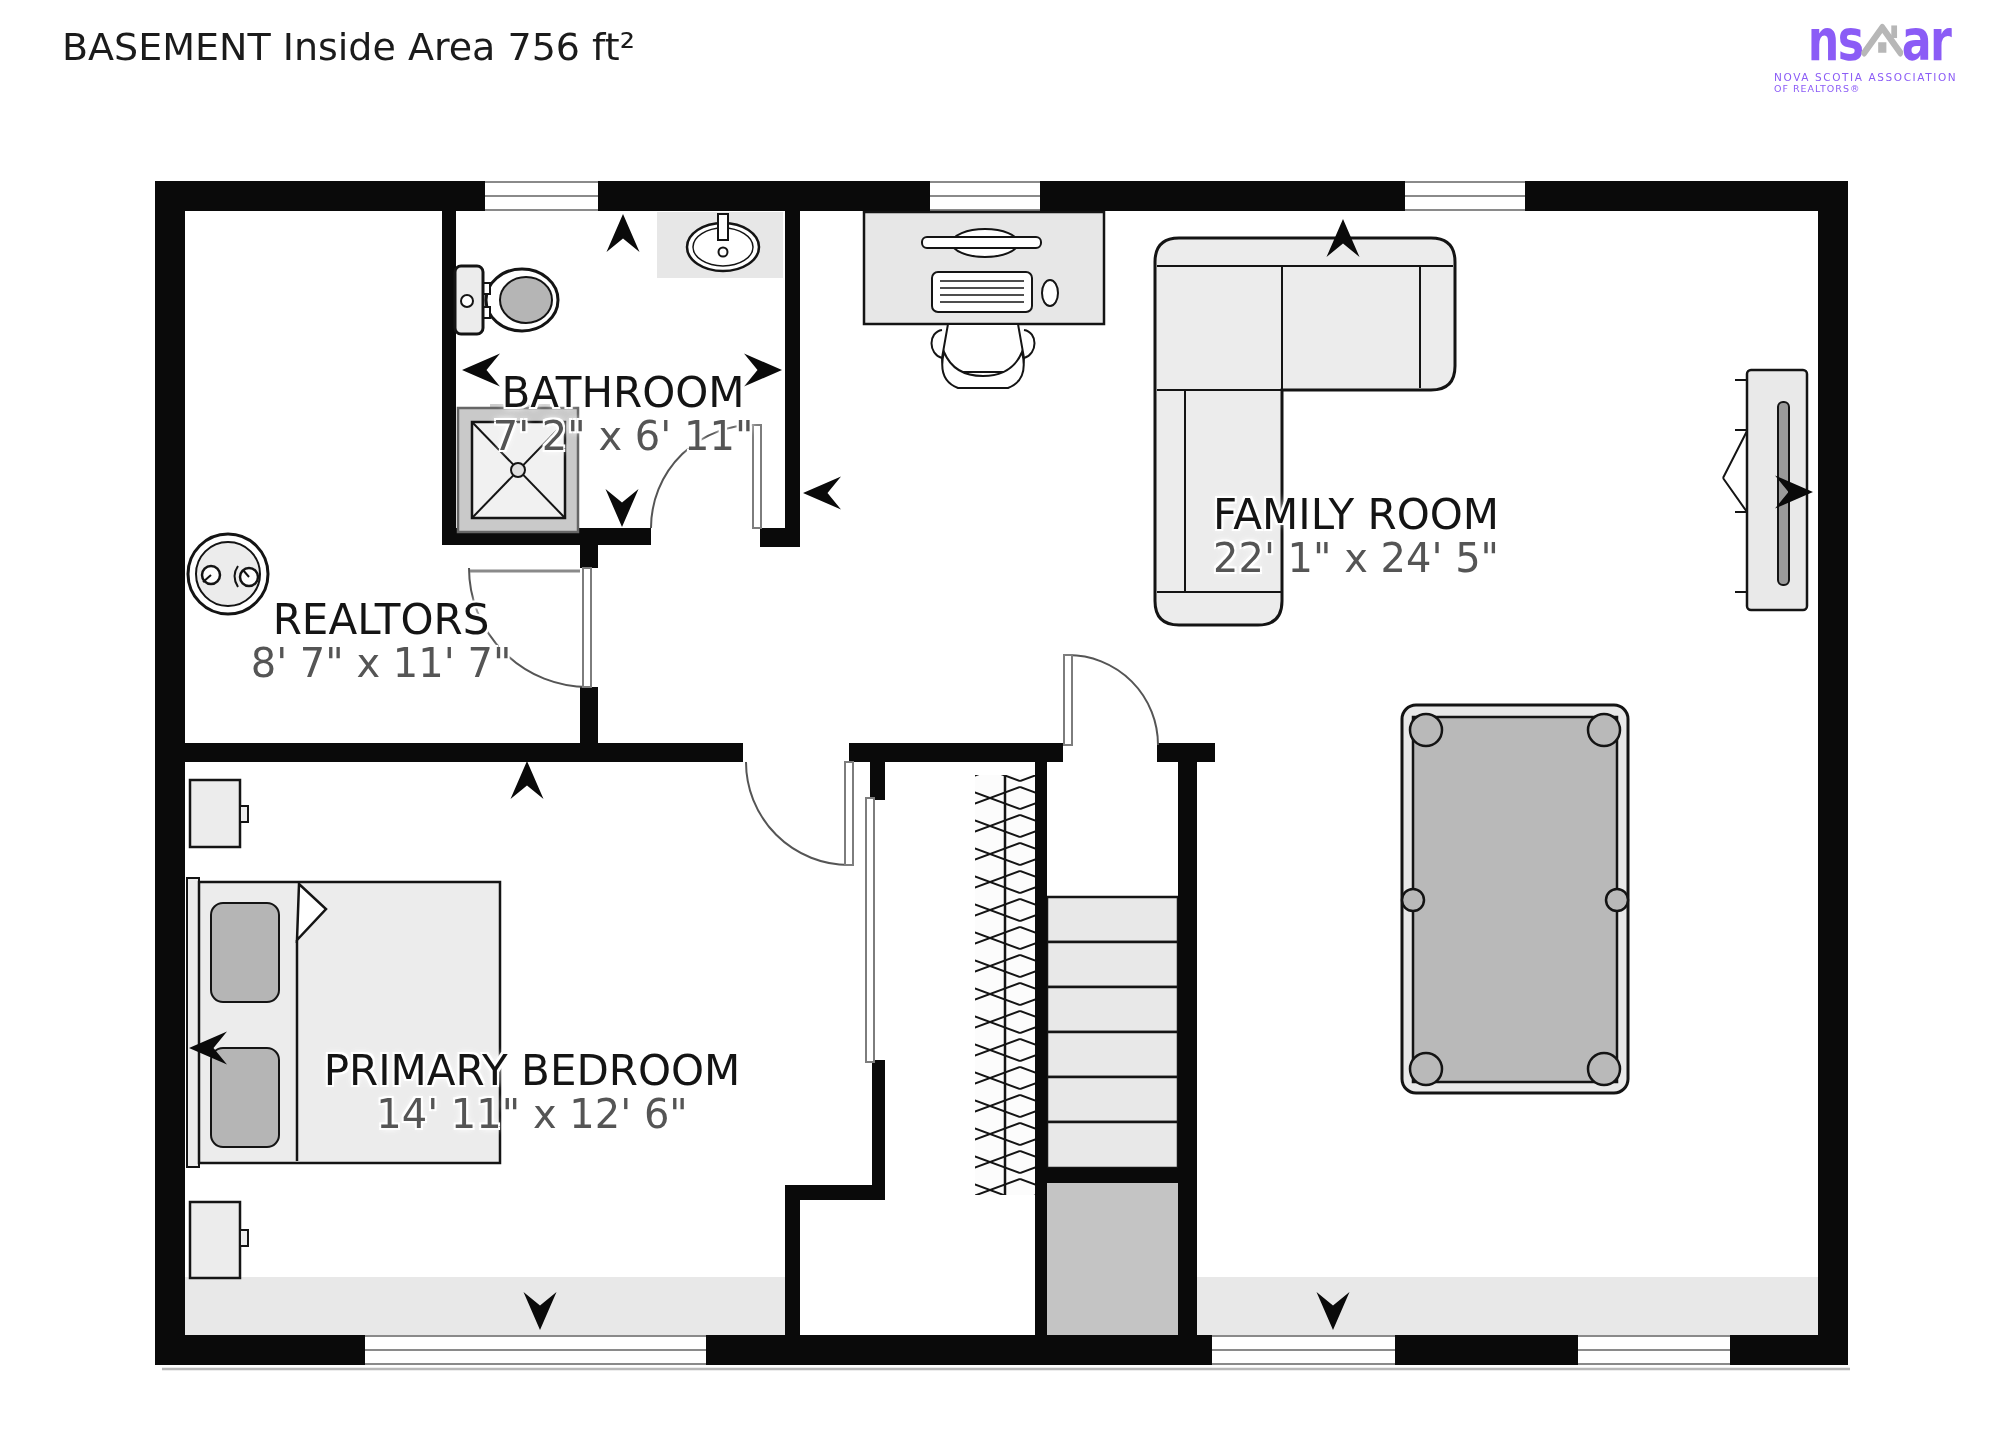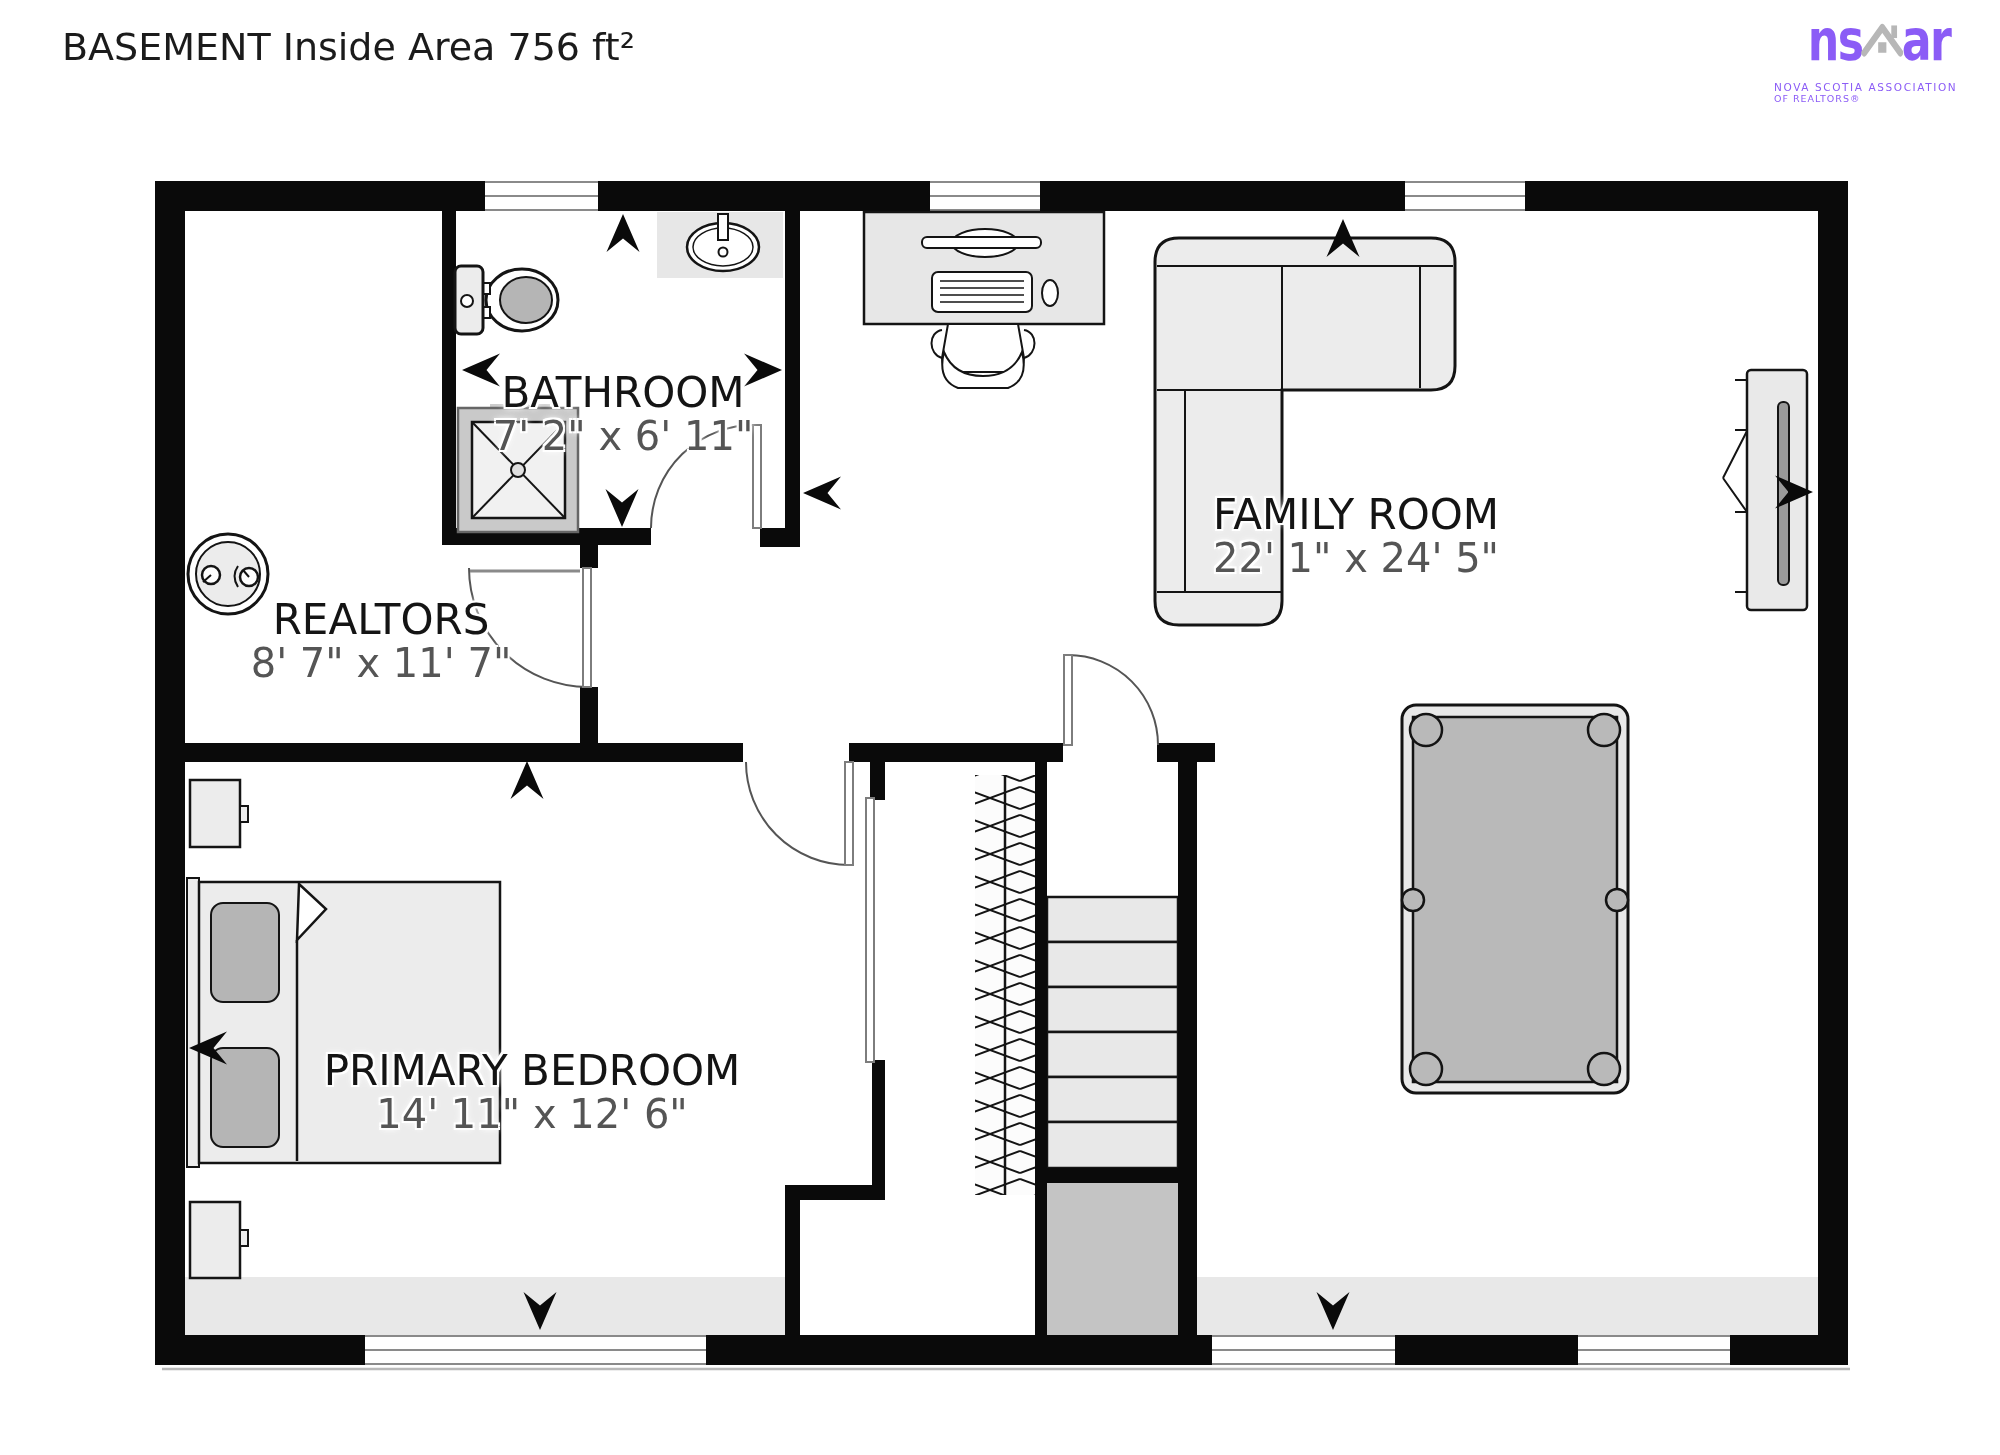--- a/index.html
+++ b/index.html
@@ -4,21 +4,21 @@
 <style>
   html,body{margin:0;padding:0;background:#ffffff;}
   body{width:2000px;height:1455px;position:relative;overflow:hidden;
        font-family:"DejaVu Sans","Liberation Sans",sans-serif;}
   .title{position:absolute;left:62px;top:26px;font-size:38px;line-height:1.15;color:#1b1b1b;white-space:nowrap;}
   .logo{position:absolute;right:16px;top:16px;width:210px;text-align:left;color:#8b5cf6;}
   .logo-brand{display:flex;align-items:flex-end;justify-content:center;
               font-size:54px;font-weight:bold;line-height:0.9;letter-spacing:-2px;
               transform:scale(0.82,1.05);transform-origin:center top;}
   .logo-brand .house{margin:0 -2px 2px -2px;}
-  .logo-tag1{margin-top:16px;font-size:10.5px;letter-spacing:1.6px;white-space:nowrap;}
+  .logo-tag1{margin-top:6px;font-size:10.5px;letter-spacing:1.6px;white-space:nowrap;}
   .logo-tag2{font-size:9.5px;letter-spacing:1px;white-space:nowrap;}
   .logo-tag2 b{font-weight:normal;}
   .plan{position:absolute;left:0;top:0;width:2000px;height:1455px;}
   .room-label{position:absolute;transform:translate(-50%,-50%);text-align:center;white-space:nowrap;
       text-shadow:-2px -2px 0 #fff,2px -2px 0 #fff,-2px 2px 0 #fff,2px 2px 0 #fff,0 0 6px #fff,0 0 10px #fff;margin-top:37px;}
   .rname{font-size:42px;color:#141414;line-height:1.02;}
   .rdims{font-size:40px;color:#555555;line-height:1.05;}
 </style>
 </head>
 <body>

